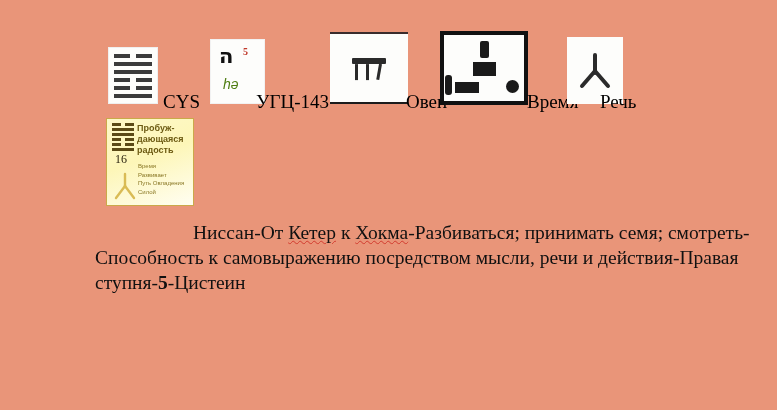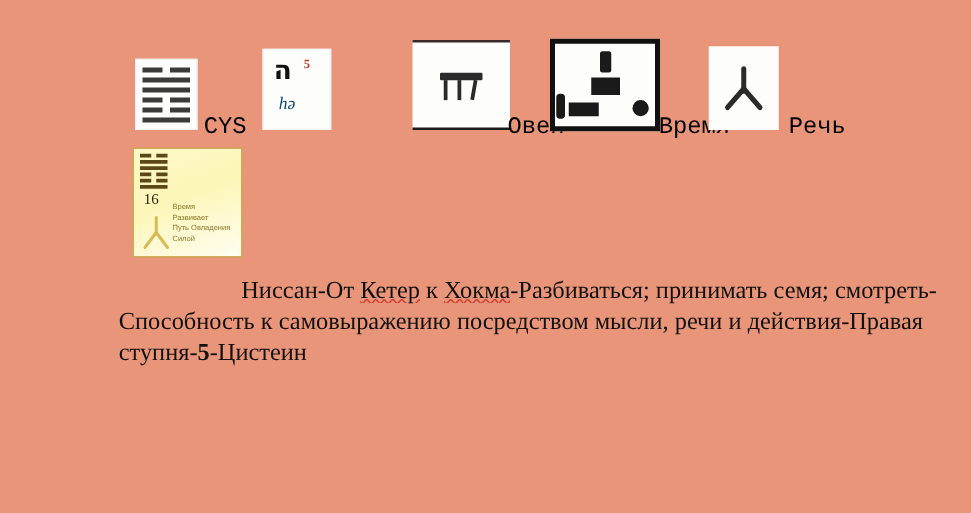--- a/index.html
+++ b/index.html
@@ -33,21 +33,21 @@
   }
 
   .fig {
     position: absolute;
     background: #fdfdfb;
     overflow: hidden;
   }
 
   .fig-label {
     position: absolute;
-    font-family: Liberation Mono, monospace;
+    font-family: Liberation Serif, serif;
     font-size: 19px;
     color: #000;
     white-space: nowrap;
     line-height: 1;
   }
 
   
   .hexagram {
     display: flex;
     flex-direction: column;
@@ -104,24 +104,24 @@
     font-family: "Liberation Serif", serif;
     font-size: 10px;
     font-weight: bold;
     color: #c0392b;
     line-height: 1;
   }
   #fig-hebrew .heb-translit {
     position: absolute;
     left: 12px;
     top: 37px;
-    font-family: Liberation Serif, serif;
+    font-family: Liberation Sans, sans-serif;
     font-style: italic;
     font-size: 14px;
-    color: #0c4a6e;
+    color: #4d7c0f;
     line-height: 1;
   }
 
   
   #fig-stool {
     left: 330px;
     top: 32px;
     width: 78px;
     height: 72px;
     border-top: 2px solid #3a2c2c;
@@ -230,21 +230,21 @@
     font-size: 6px;
     color: #8a7826;
     line-height: 8.5px;
   }
 
   
   #lbl-cys    { left: 163px; top: 92px; }
   #lbl-ugc    { left: 256px; top: 92px; }
   #lbl-oven   { left: 406px; top: 92px; }
   #lbl-iuda   { left: 527px; top: 92px; }
-  #lbl-rech   { left: 631px; top: 92px; }
+  #lbl-rech   { left: 600px; top: 92px; }
 
   
   #paragraph {
     position: absolute;
     left: 95px;
     top: 200px;
     width: 660px;
     font-family: "Liberation Serif", serif;
     font-size: 19.5px;
     line-height: 25px;
@@ -293,20 +293,21 @@
           <i class="hx-seg"></i>
         </div>
     </div>
     <div class="fig-label" id="lbl-cys">CYS</div>
 
     <div class="fig" id="fig-hebrew">
       <span class="heb-glyph">ה</span>
       <span class="heb-num">5</span>
       <span class="heb-translit">hə</span>
     </div>
+    <div class="fig-label" id="lbl-ugc">УГЦ-143</div>
 
     <div class="fig" id="fig-stool">
       <div class="stool">
         <div class="stool-top"></div>
         <div class="stool-leg leg-a"></div>
         <div class="stool-leg leg-b"></div>
         <div class="stool-leg leg-c"></div>
       </div>
     </div>
     <div class="fig-label" id="lbl-oven">Овен</div>
@@ -360,20 +361,23 @@
     <div class="card-num">16</div>
     <div class="card-rune">
       <svg width="26" height="30" viewBox="0 0 26 30">
         <g stroke="#d9bb55" stroke-width="2.4" stroke-linecap="round" fill="none">
           <line x1="13" y1="3" x2="13" y2="16"></line>
           <line x1="13" y1="15" x2="4" y2="27"></line>
           <line x1="13" y1="15" x2="22" y2="27"></line>
         </g>
       </svg>
     </div>
+    <div class="card-title" style="white-space:pre-line;">Пробуж-
+дающаяся
+радость</div>
     <div class="card-sub" style="white-space:pre-line;">Время
 Развивает
 Путь Овладения
 Силой</div>
   </div>
 
   <p id="paragraph">
     <span class="p-indent"></span><span>Ниссан-От </span><span class="misspell">Кетер</span><span> к </span><span class="misspell">Хокма</span><span>-Разбиваться; принимать семя; смотреть-Способность к самовыражению посредством мысли, речи и действия-Правая ступня-</span><span class="bold-num">5</span><span>-Цистеин</span>
   </p>
 

